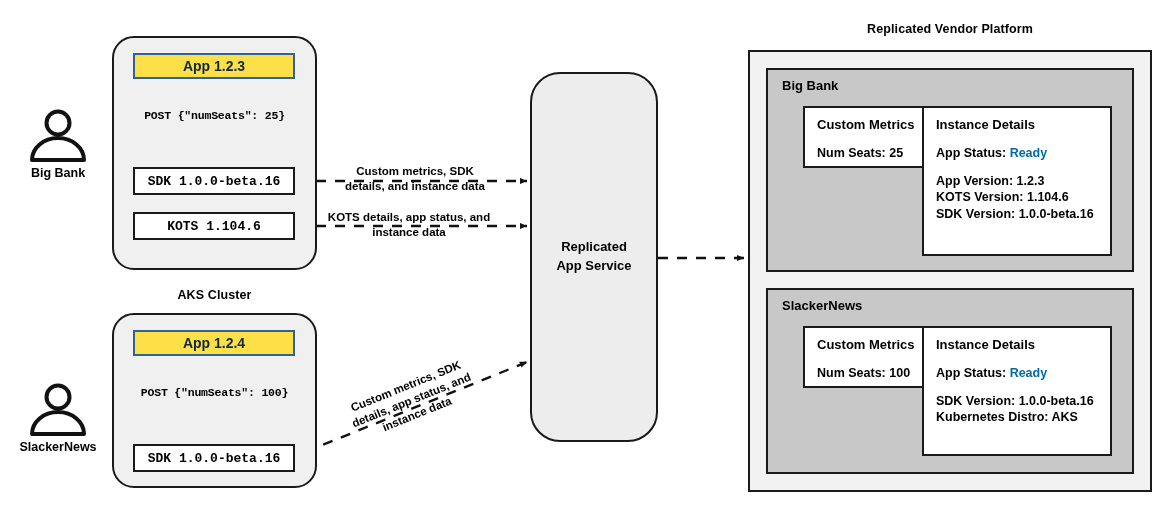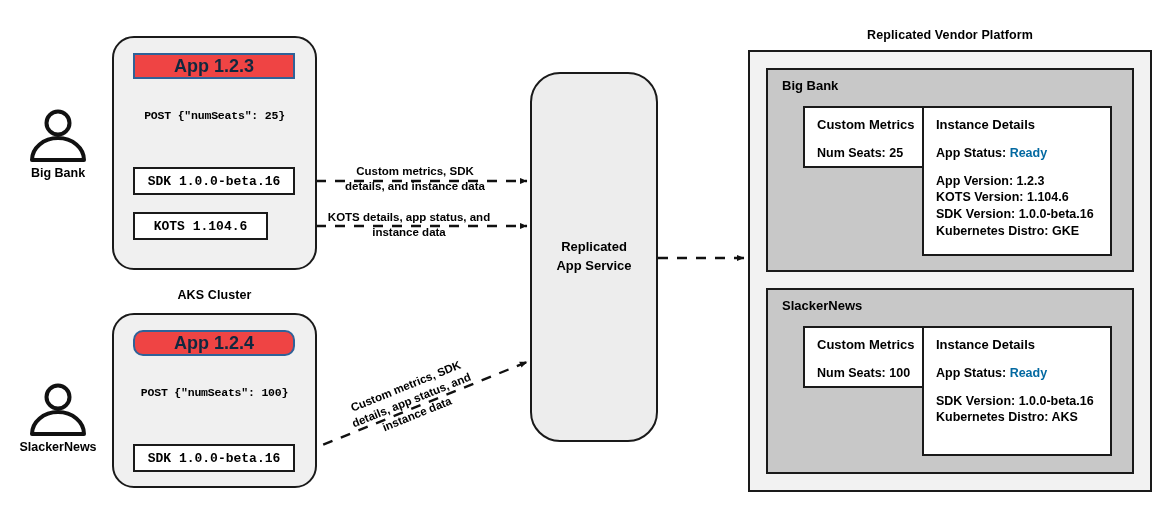--- a/index.html
+++ b/index.html
@@ -9,23 +9,23 @@
 
   
   .caption{position:absolute;font-size:12.5px;font-weight:bold;text-align:center;
            line-height:1.25;letter-spacing:.1px;}
   .mono{font-family:"Liberation Mono","DejaVu Sans Mono",monospace;
         font-size:11.5px;font-weight:bold;letter-spacing:-.2px;}
 
   
   .cluster{position:absolute;background:#f0f0f0;border:2.5px solid #1a1a1a;
            border-radius:22px;box-sizing:border-box;}
-  .appbox{position:absolute;background:#ef4444;border:2px solid #2f6298;
+  .appbox{position:absolute;background:#fde047;border:2px solid #2f6298;
           box-sizing:border-box;display:flex;align-items:center;justify-content:center;
-          font-size:18px;font-weight:bold;color:#10283f;}
+          font-size:14px;font-weight:bold;color:#10283f;}
   .whitebox{position:absolute;background:#ffffff;border:2.5px solid #1a1a1a;
             box-sizing:border-box;display:flex;align-items:center;justify-content:center;
             font-size:13px;font-weight:bold;color:#000;font-family:Liberation Mono, monospace;}
 
   
   .service{position:absolute;background:#ededed;border:2.5px solid #1a1a1a;
            border-radius:30px;box-sizing:border-box;display:flex;align-items:center;
            justify-content:center;text-align:center;font-size:13px;font-weight:bold;
            line-height:1.45;}
 
@@ -98,27 +98,27 @@
   <div class="caption" style="left:112px;top:10px;width:205px;margin-top:43px;">GKE Cluster</div>
 
   <div class="cluster" style="left:112px;top:36px;width:205px;height:234px;"></div>
 
   <div class="appbox" style="left:133px;top:53px;width:162px;height:26px;">App 1.2.3</div>
 
   <div class="mono" style="position:absolute;left:112px;top:109px;width:205px;text-align:center;">POST {"numSeats": 25}</div>
 
   <div class="whitebox" style="left:133px;top:167px;width:162px;height:28px;">SDK 1.0.0-beta.16</div>
 
-  <div class="whitebox" style="left:133px;top:212px;width:135px;height:28px;text-align:center;">KOTS 1.104.6</div>
+  <div class="whitebox" style="left:133px;top:212px;width:162px;height:28px;text-align:center;">KOTS 1.104.6</div>
 
   <div class="caption" style="left:112px;top:288px;width:205px;">AKS Cluster</div>
 
   <div class="cluster" style="left:112px;top:313px;width:205px;height:175px;"></div>
 
-  <div class="appbox" style="left:133px;top:330px;width:162px;height:26px;border-radius:10px;">App 1.2.4</div>
+  <div class="appbox" style="left:133px;top:330px;width:162px;height:26px;">App 1.2.4</div>
 
   <div class="mono" style="position:absolute;left:108px;top:386px;width:213px;text-align:center;">POST {"numSeats": 100}</div>
 
   <div class="whitebox" style="left:133px;top:444px;width:162px;height:28px;">SDK 1.0.0-beta.16</div>
 
   <div class="conn-label" style="left:325px;top:164px;width:180px;white-space:pre-line;">Custom metrics, SDK
 details, and instance data</div>
 
   <div class="conn-label" style="left:304px;top:210px;width:210px;white-space:pre-line;">KOTS details, app status, and
 instance data</div>
@@ -127,21 +127,21 @@
 details, app status, and
 instance data</div>
 
   <div class="service" style="left:530px;top:72px;width:128px;height:370px;">
     <div>
       <div>Replicated</div>
       <div>App Service</div>
     </div>
   </div>
 
-  <div class="caption" style="left:748px;top:28px;width:404px;">Replicated Vendor Platform</div>
+  <div class="caption" style="left:748px;top:22px;width:404px;">Replicated Vendor Platform</div>
 
   <div class="platform" style="left:748px;top:50px;width:404px;height:442px;"></div>
 
   <div class="tenant" style="left:766px;top:68px;width:368px;height:204px;"></div>
   <div class="tenant-name" style="left:782px;top:78px;">Big Bank</div>
 
   <div class="panel" style="left:803px;top:106px;width:136px;height:62px;">
     <h4>Custom Metrics</h4>
     <div class="row">Num Seats: 25</div>
   </div>
@@ -149,21 +149,20 @@
   <div class="panel" style="left:922px;top:106px;width:190px;height:150px;">
     <h4>Instance Details</h4>
     <div class="row">
       <span>App Status:</span>
       <span class="ready">Ready</span>
     </div>
     <div class="gap"></div>
     <div class="row">App Version: 1.2.3</div>
     <div class="row">KOTS Version: 1.104.6</div>
     <div class="row">SDK Version: 1.0.0-beta.16</div>
-    <div class="row">Kubernetes Distro: GKE</div>
   </div>
 
   <div class="tenant" style="left:766px;top:288px;width:368px;height:186px;"></div>
   <div class="tenant-name" style="left:782px;top:298px;">SlackerNews</div>
 
   <div class="panel" style="left:803px;top:326px;width:136px;height:62px;">
     <h4>Custom Metrics</h4>
     <div class="row">Num Seats: 100</div>
   </div>
 

